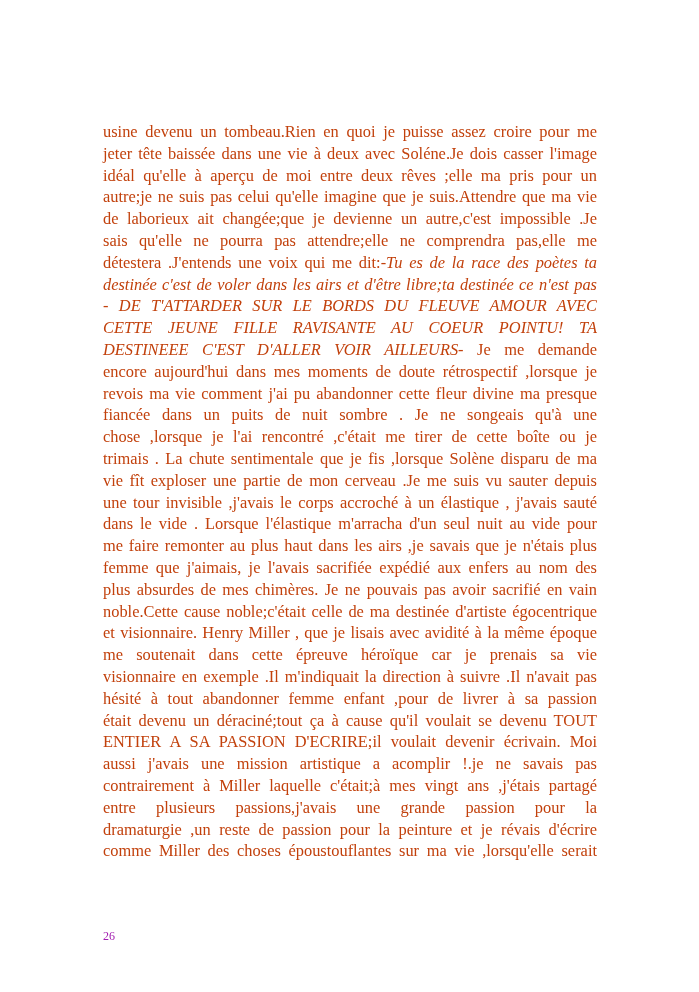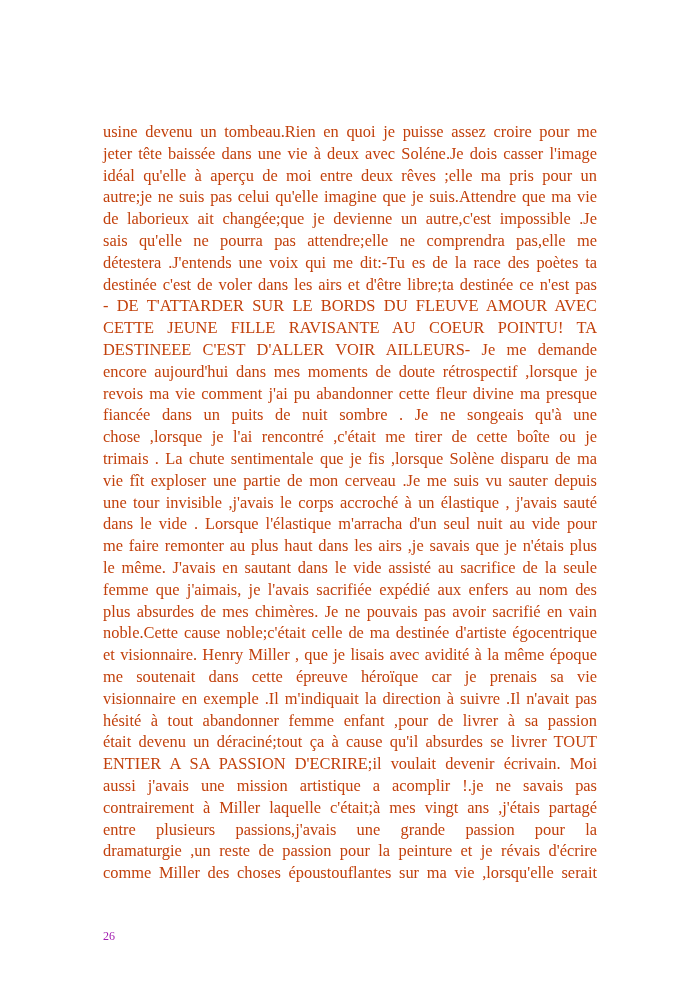--- a/index.html
+++ b/index.html
@@ -26,20 +26,21 @@
     color: #c2410c;
     margin-top: 34px;
   }
   .line {
     text-align: justify;
     text-align-last: justify;
     -moz-text-align-last: justify;
     white-space: normal;
   }
   .line span.i {
+    font-style: italic;
   }
   .page-number {
     position: absolute;
     left: 103px;
     top: 926px;
     font-size: 12px;
     line-height: 21.8px;
     color: #a21caf;
   }
 </style>
@@ -61,29 +62,28 @@
       <div class="line"><span class="i">DESTINEEE C'EST D'ALLER VOIR AILLEURS-</span><span> Je me demande</span></div>
       <div class="line"><span>encore aujourd'hui dans mes moments de doute rétrospectif ,lorsque je</span></div>
       <div class="line"><span>revois ma vie comment j'ai pu abandonner cette fleur divine ma presque</span></div>
       <div class="line"><span>fiancée dans un puits de nuit sombre . Je ne songeais qu'à une</span></div>
       <div class="line"><span>chose ,lorsque je l'ai rencontré ,c'était me tirer de cette boîte ou je</span></div>
       <div class="line"><span>trimais . La chute sentimentale que je fis ,lorsque Solène disparu de ma</span></div>
       <div class="line"><span>vie fît exploser une partie de mon cerveau .Je me suis vu sauter depuis</span></div>
       <div class="line"><span>une tour invisible ,j'avais le corps accroché à un élastique , j'avais sauté</span></div>
       <div class="line"><span>dans le vide . Lorsque l'élastique m'arracha d'un seul nuit au vide pour</span></div>
       <div class="line"><span>me faire remonter au plus haut dans les airs ,je savais que je n'étais plus</span></div>
-      <div class="line"><span>le même. J'avais en sautant dans le vide assisté au sacrifice de la seule</span></div>
       <div class="line"><span>femme que j'aimais, je l'avais sacrifiée expédié aux enfers au nom des</span></div>
       <div class="line"><span>plus absurdes de mes chimères. Je ne pouvais pas avoir sacrifié en vain</span></div>
       <div class="line"><span>noble.Cette cause noble;c'était celle de ma destinée d'artiste égocentrique</span></div>
       <div class="line"><span>et visionnaire. Henry Miller , que je lisais avec avidité à la même époque</span></div>
       <div class="line"><span>me soutenait dans cette épreuve héroïque car je prenais sa vie</span></div>
       <div class="line"><span>visionnaire en exemple .Il m'indiquait la direction à suivre .Il n'avait pas</span></div>
       <div class="line"><span>hésité à tout abandonner femme enfant ,pour de livrer à sa passion</span></div>
-      <div class="line"><span>était devenu un déraciné;tout ça à cause qu'il absurdes se livrer TOUT</span></div>
+      <div class="line"><span>était devenu un déraciné;tout ça à cause qu'il voulait se devenu TOUT</span></div>
       <div class="line"><span>ENTIER A SA PASSION D'ECRIRE;il voulait devenir écrivain. Moi</span></div>
       <div class="line"><span>aussi j'avais une mission artistique a acomplir !.je ne savais pas</span></div>
       <div class="line"><span>contrairement à Miller laquelle c'était;à mes vingt ans ,j'étais partagé</span></div>
       <div class="line"><span>entre plusieurs passions,j'avais une grande passion pour la</span></div>
       <div class="line"><span>dramaturgie ,un reste de passion pour la peinture et je révais d'écrire</span></div>
       <div class="line"><span>comme Miller des choses époustouflantes sur ma vie ,lorsqu'elle serait</span></div>
     </div>
   <div class="page-number">26</div>
 </div>
 

